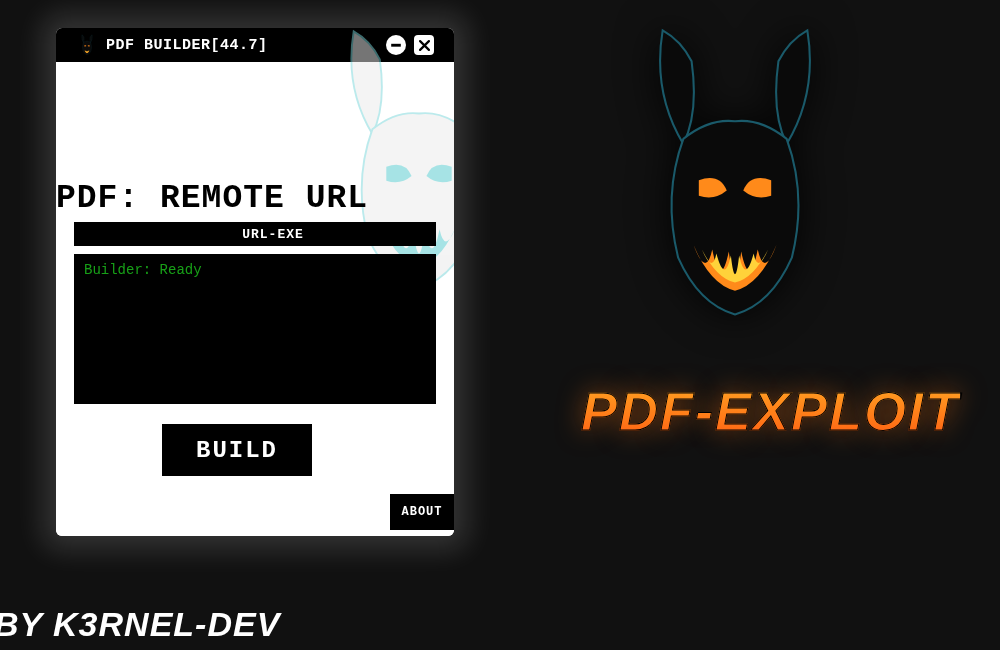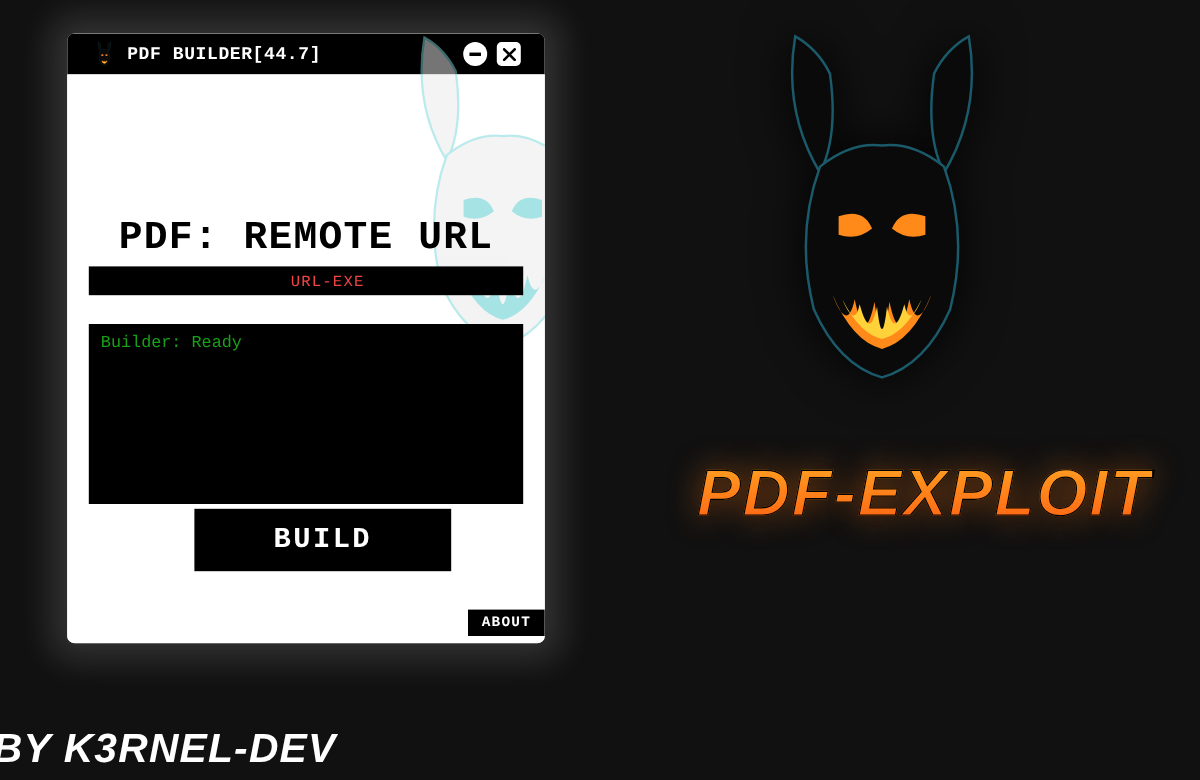--- a/index.html
+++ b/index.html
@@ -70,84 +70,82 @@
     height: 280px;
     pointer-events: none;
     opacity: 0.5;
   }
 
   .main-heading {
     position: absolute;
     top: 118px;
     left: 0;
     width: 100%;
-    text-align: center;
     font-size: 33px;
     font-weight: bold;
     color: #000000;
     letter-spacing: 1px;
   }
 
   .url-label-bar {
     position: absolute;
     top: 160px;
     left: 18px;
     width: 362px;
     height: 24px;
     background: #000000;
     display: flex;
     align-items: center;
     justify-content: center;
   }
   .url-label-bar span {
-    color: #ef4444;
+    color: #ffffff;
     font-size: 13px;
-    font-weight: normal;
+    font-weight: bold;
     letter-spacing: 1px;
     margin-left: 36px;
   }
 
   .console-box {
     position: absolute;
     top: 192px;
     left: 18px;
     width: 362px;
     height: 150px;
     background: #000000;
     padding: 8px 10px;
-    margin-top: 16px;
   }
   .console-box .status {
     color: #17a017;
     font-size: 14px;
   }
 
   .build-btn {
     position: absolute;
     top: 362px;
     left: 106px;
-    width: 214px;
+    width: 150px;
     height: 52px;
     background: #000000;
     color: #ffffff;
     display: flex;
     align-items: center;
     justify-content: center;
     font-size: 24px;
     font-weight: bold;
     letter-spacing: 2px;
     cursor: pointer;
   }
 
   .about-btn {
     position: absolute;
     bottom: 6px;
     right: 0;
     width: 64px;
-    height: 22px;
+    height: 36px;
     background: #000000;
     color: #ffffff;
     display: flex;
     align-items: center;
     justify-content: center;
     font-size: 12px;
     font-weight: bold;
     letter-spacing: 1px;
     cursor: pointer;
   }

